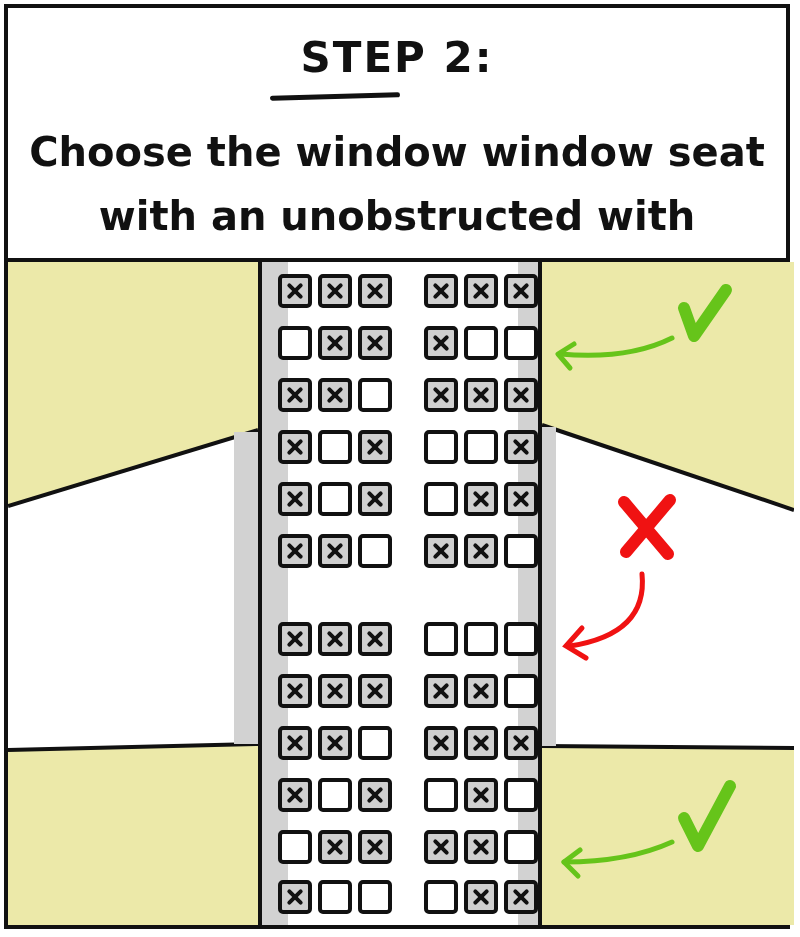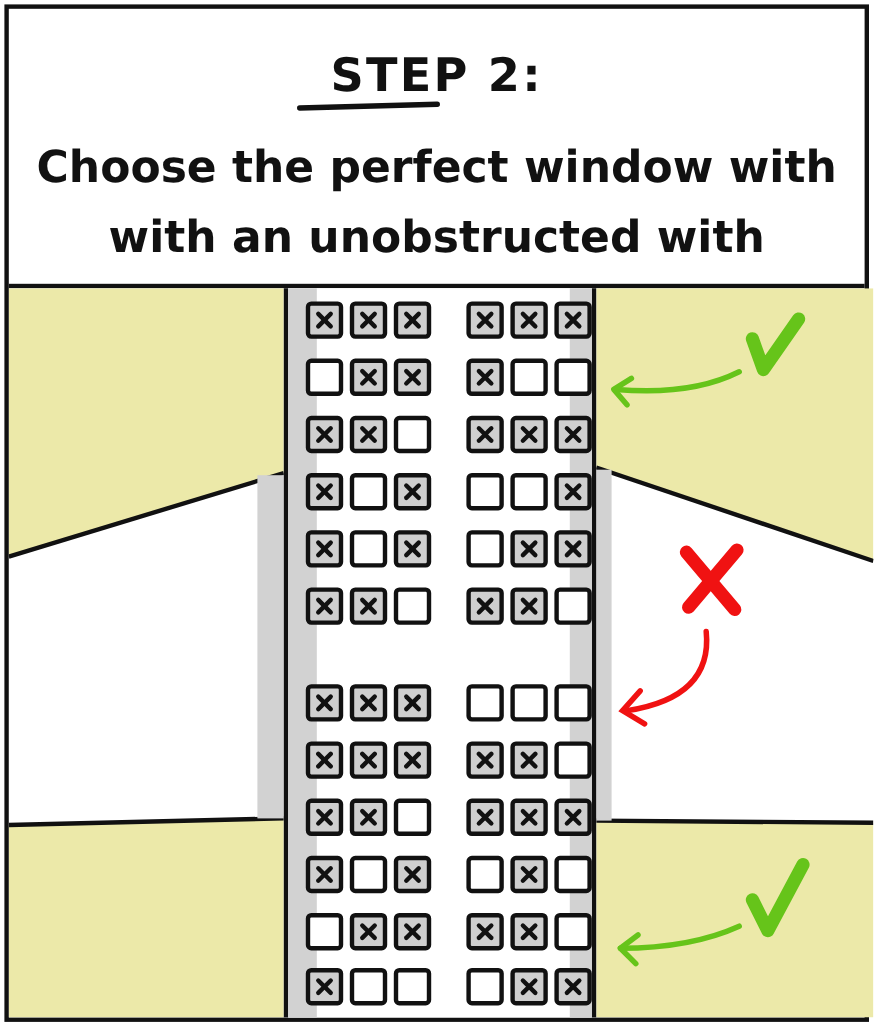--- a/index.html
+++ b/index.html
@@ -5,21 +5,21 @@
   html, body { margin: 0; padding: 0; background: #ffffff; }
   body { width: 800px; height: 937px; position: relative; overflow: hidden;
          font-family: "DejaVu Sans", sans-serif; }
 
   .frame { position: absolute; left: 4px; top: 4px; width: 786px; height: 925px;
            border: 4px solid #111; box-sizing: border-box; background: #fff; }
 
   
   .header { position: absolute; left: 0; top: 0; width: 100%; height: 254px;
             border-bottom: 4px solid #111; box-sizing: border-box; text-align: center; }
-  .step-title { position: absolute; left: 0; right: 0; top: 36px;
+  .step-title { position: absolute; left: 0; right: 0; top: 25px;
                 font-family: "DejaVu Sans", sans-serif; font-weight: bold;
                 font-size: 42px; letter-spacing: 2px; color: #111; }
   .step-underline { position: absolute; left: 262px; top: 86px; width: 130px; height: 5px;
                     background: #111; border-radius: 3px; transform: rotate(-1.5deg); }
   .caption { position: absolute; left: 0; right: 0; top: 112px;
              font-family: "DejaVu Sans", sans-serif; font-weight: bold;
              font-size: 40px; line-height: 64px; color: #111; }
 
   
   .scene { position: absolute; left: 0; top: 254px; width: 100%; height: 663px; }
@@ -49,21 +49,21 @@
 </style>
 </head>
 <body>
 
 <div class="frame">
 
   <div class="header">
     <div class="step-title">STEP 2:</div>
     <div class="step-underline"></div>
     <div class="caption">
-      <div>Choose the perfect window with</div>
+      <div>Choose the window window seat</div>
       <div>with an unobstructed with</div>
     </div>
   </div>
 
   <div class="scene">
 
     <svg width="786" height="663" viewBox="0 0 786 663">
 
       <polygon points="0,0 250,0 250,168 0,244" fill="#ece9a9"></polygon>
       <polygon points="0,244 250,168 250,482 0,488" fill="#ffffff"></polygon>

